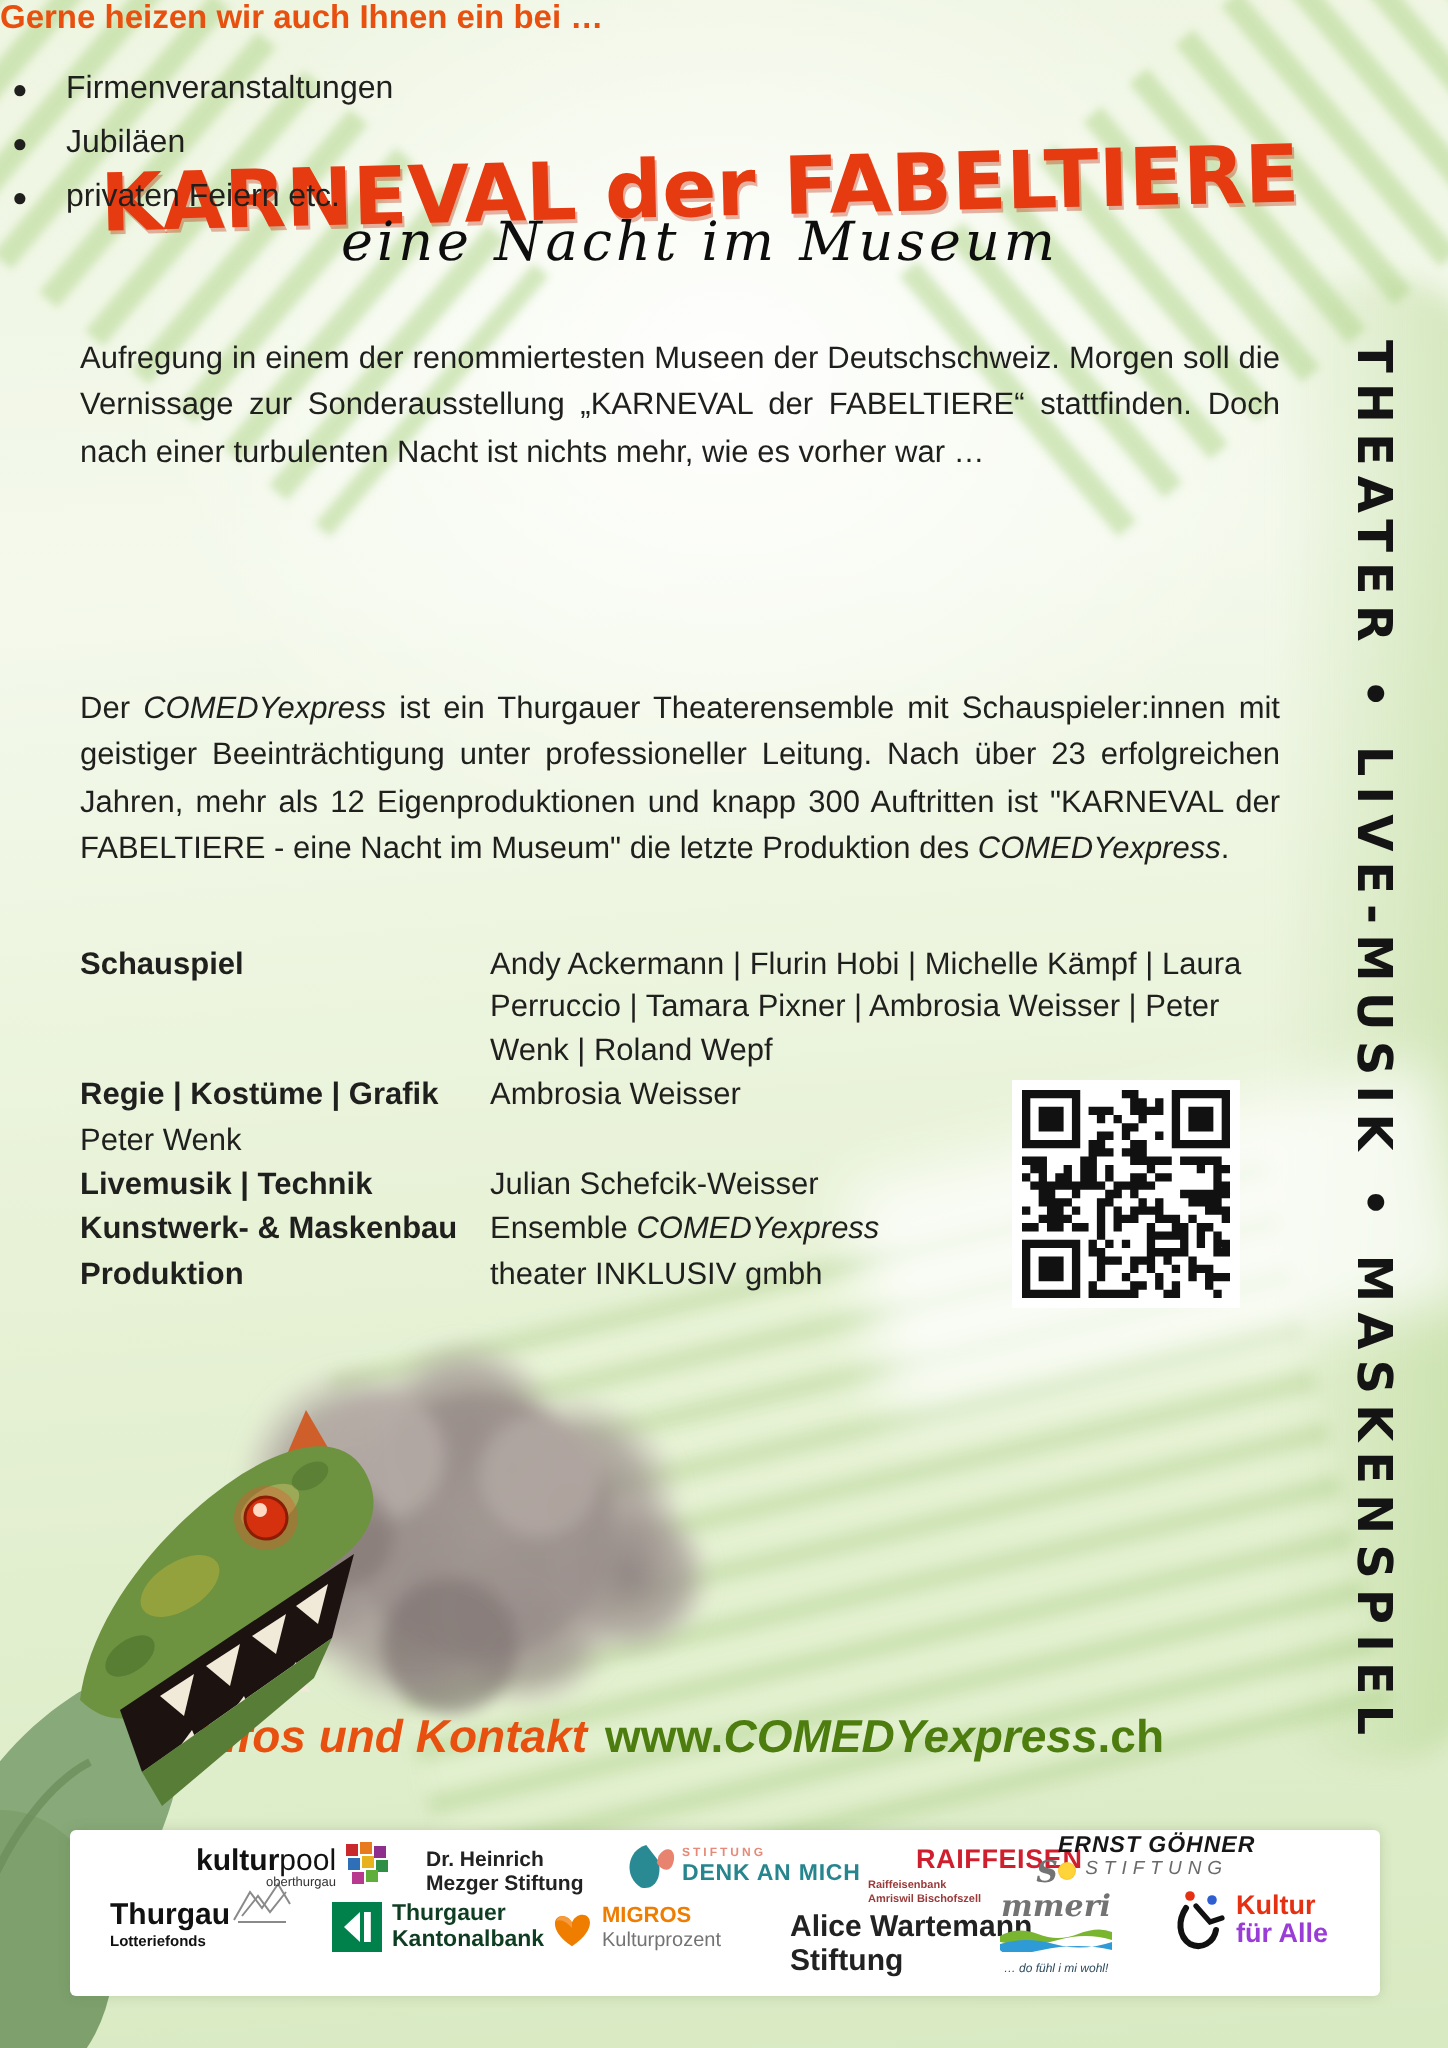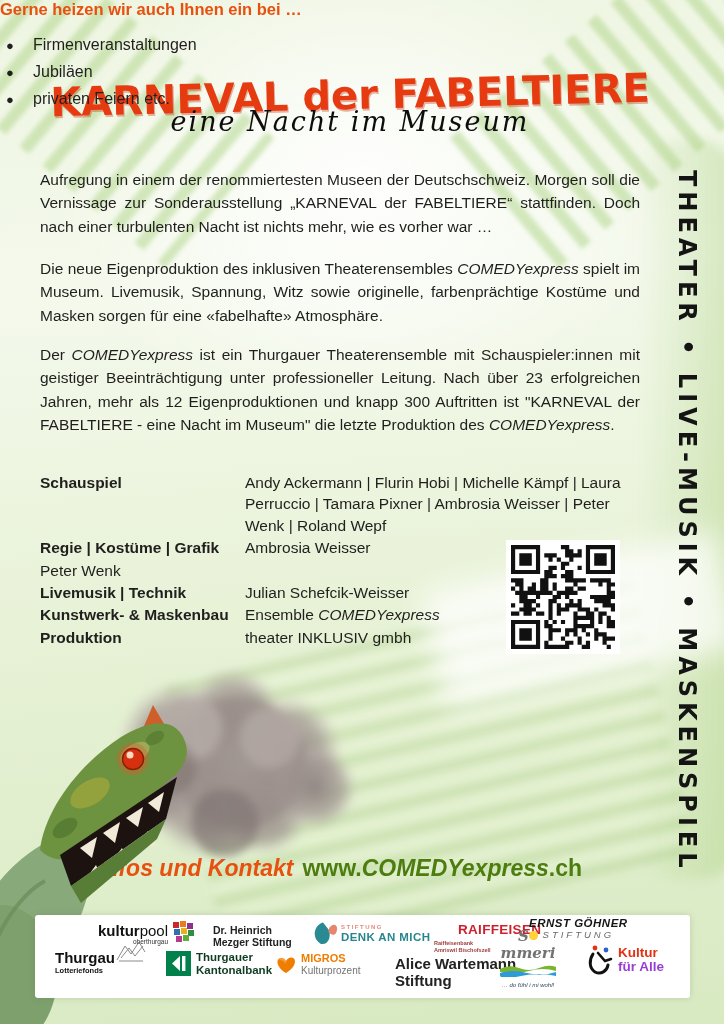--- a/index.html
+++ b/index.html
@@ -184,21 +184,20 @@
         <path d="M152 202 L163 188 L170 203 Z"></path>
       </g>
       <path d="M86 243 L181 176 L172 196 L96 260 Z" fill="#577d36"></path>
     </g>
   </svg>
 
   <h1 class="title">KARNEVAL der FABELTIERE</h1>
   <div class="subtitle">eine Nacht im Museum</div>
 
   <p class="copy p1">Aufregung in einem der renommiertesten Museen der Deutschschweiz. Morgen soll die Vernissage zur Sonderausstellung „KARNEVAL der FABELTIERE“ stattfinden. Doch nach einer turbulenten Nacht ist nichts mehr, wie es vorher war …</p>
-  <p class="copy p2"><span>Die neue Eigenproduktion des inklusiven Theaterensembles </span><span class="brand">COMEDYexpress</span><span> spielt im Museum. Livemusik, Spannung, Witz sowie originelle, farbenprächtige Kostüme und Masken sorgen für eine «fabelhafte» Atmosphäre.</span></p>
   <p class="copy p3"><span>Der </span><span class="brand">COMEDYexpress</span><span> ist ein Thurgauer Theaterensemble mit Schauspieler:innen mit geistiger Beeinträchtigung unter professioneller Leitung. Nach über 23 erfolgreichen Jahren, mehr als 12 Eigenproduktionen und knapp 300 Auftritten ist "KARNEVAL der FABELTIERE - eine Nacht im Museum" die letzte Produktion des </span><span class="brand">COMEDYexpress</span><span>.</span></p>
 
   <div class="credits">
     <div class="crow">
       <div class="clabel">Schauspiel</div>
       <div class="cvalue">Andy Ackermann | Flurin Hobi | Michelle Kämpf | Laura Perruccio | Tamara Pixner | Ambrosia Weisser | Peter Wenk | Roland Wepf</div>
     </div>
     <div class="crow">
       <div class="clabel">Regie | Kostüme | Grafik</div>
       <div class="cvalue">Ambrosia Weisser</div>

